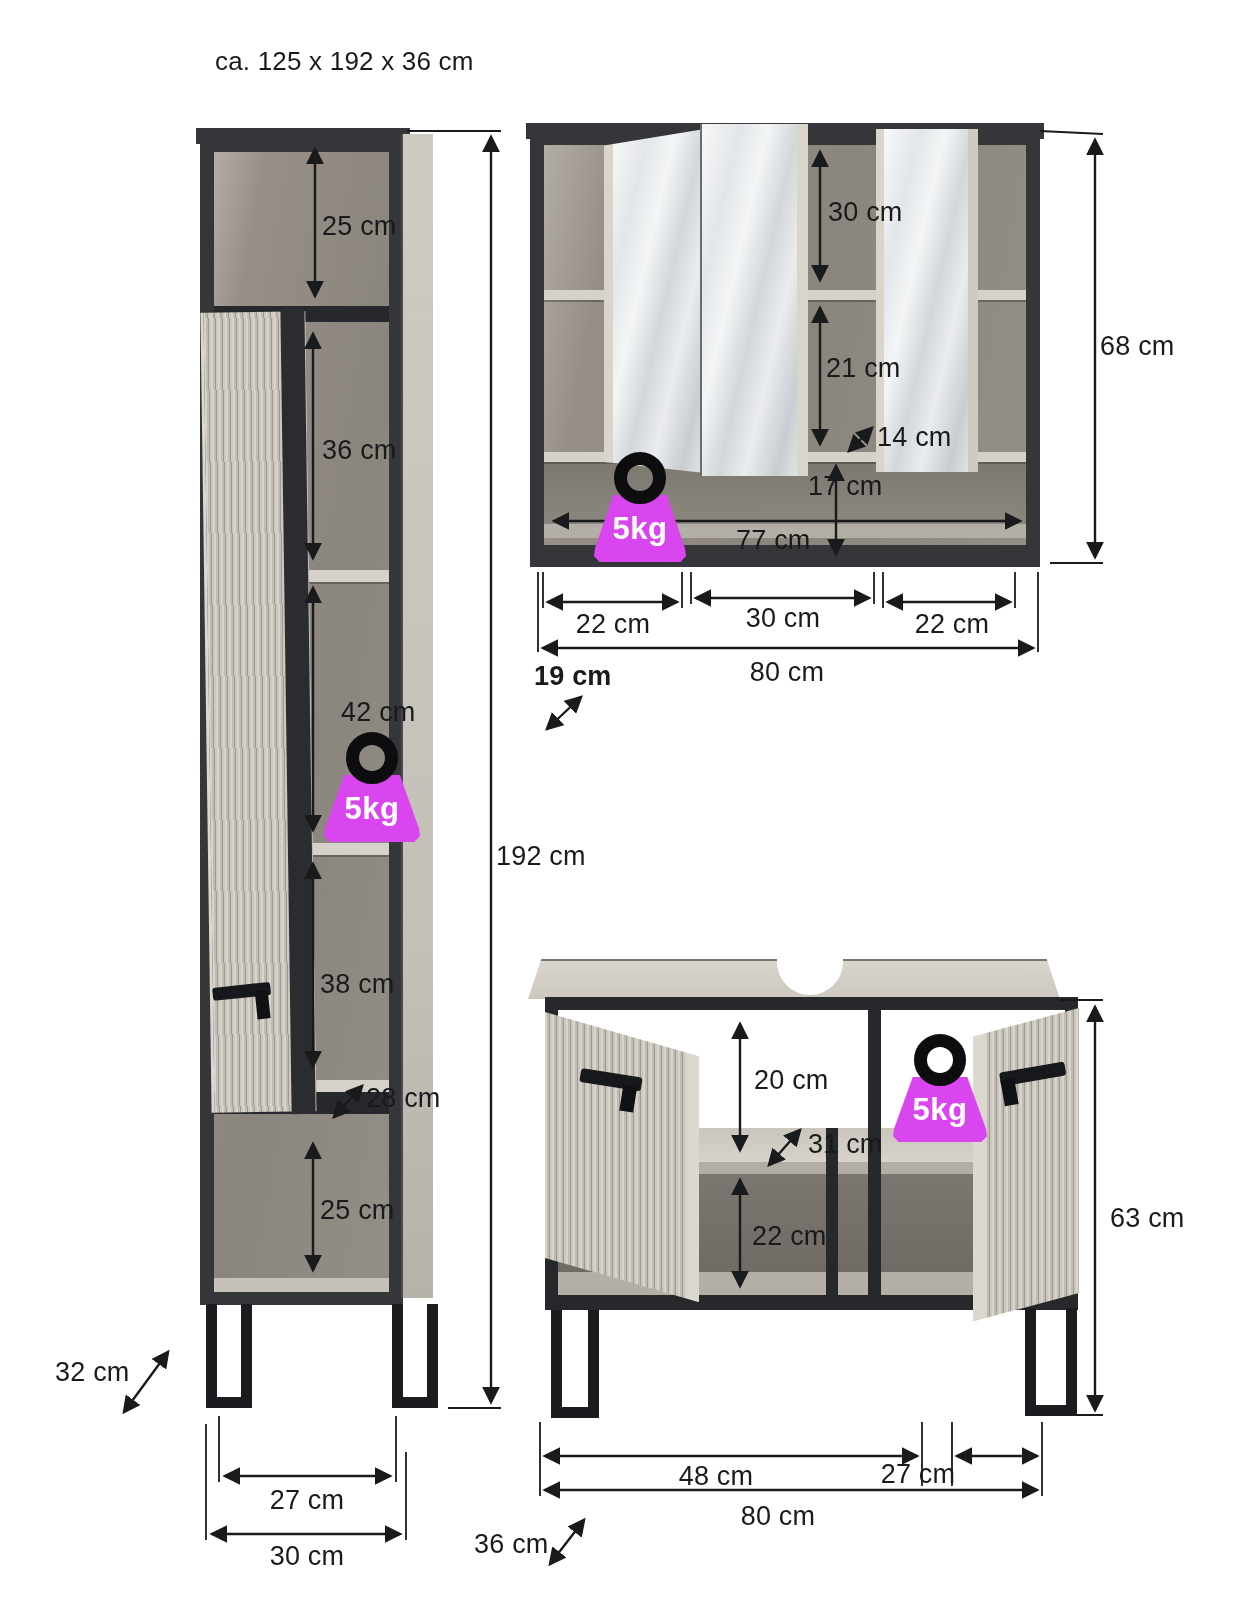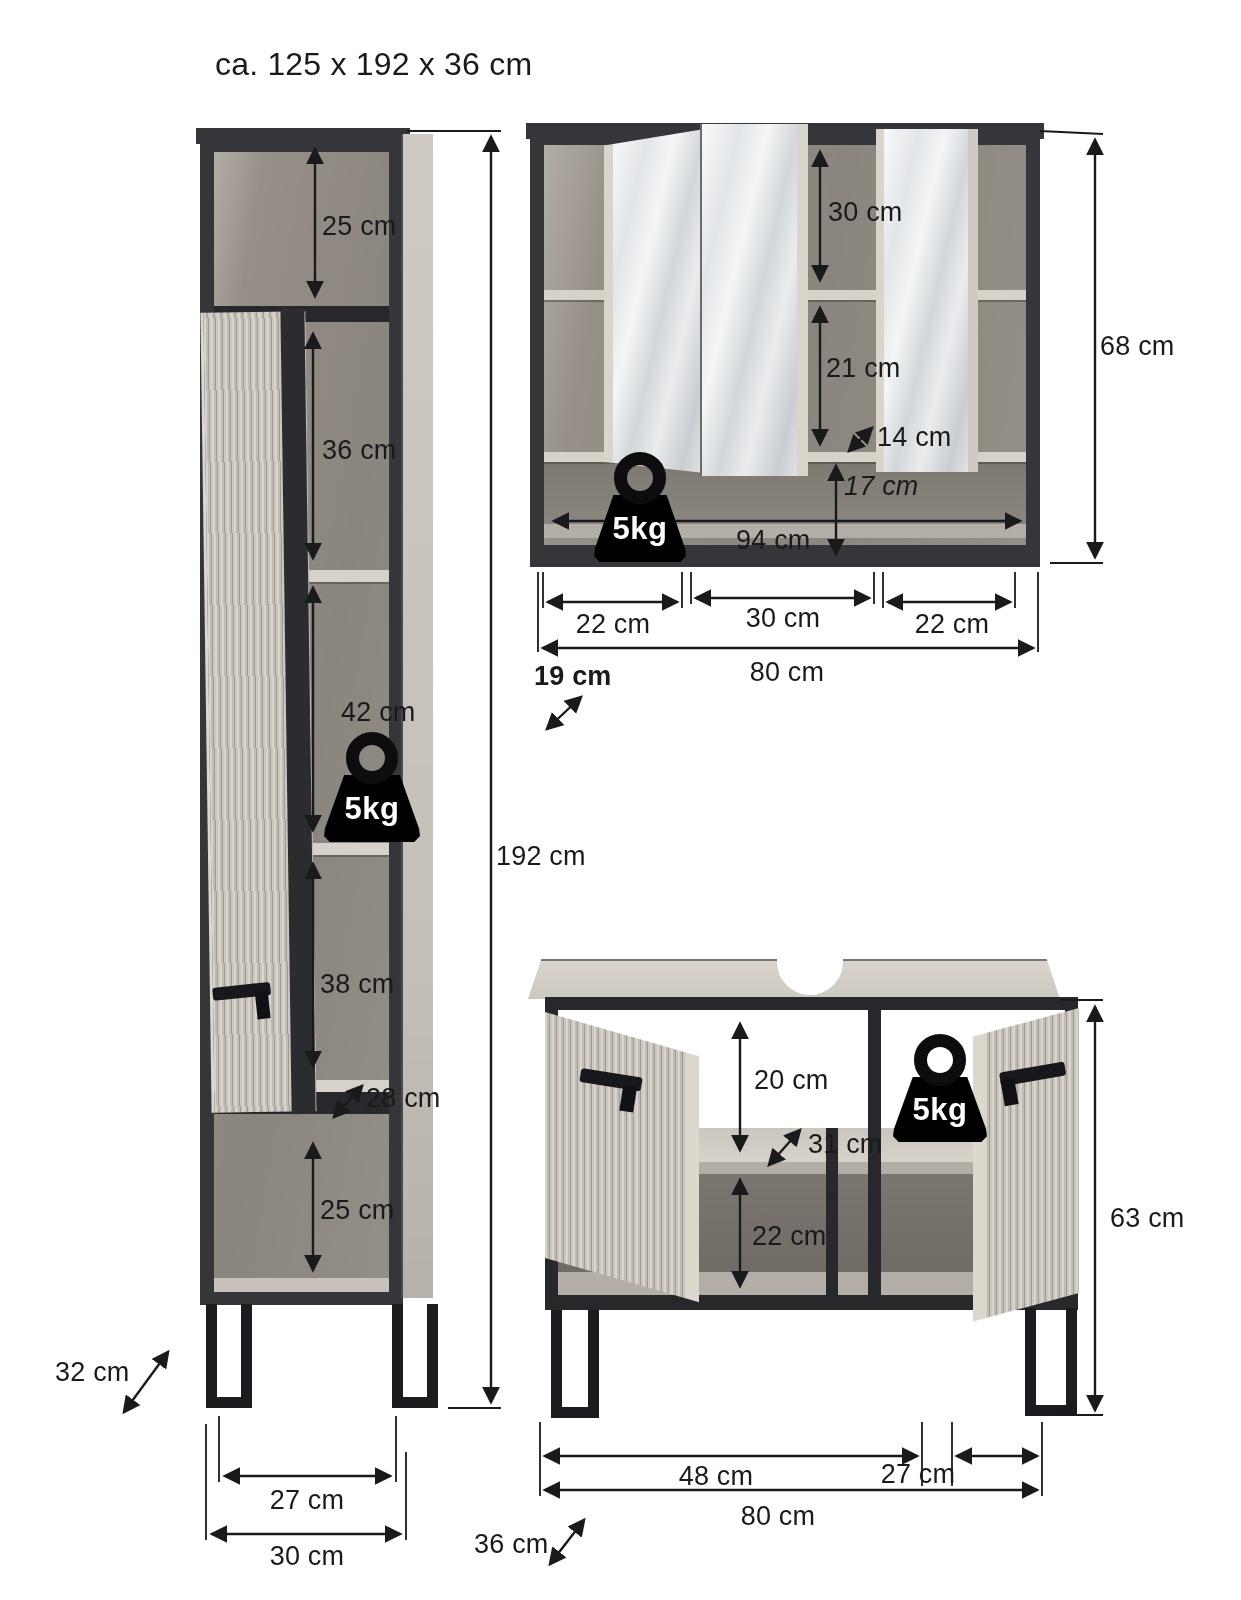--- a/index.html
+++ b/index.html
@@ -12,34 +12,34 @@
   .greige{background:#cbc7bf;}
   .inner{background:linear-gradient(100deg,#b2ada5 0px,#968f87 14%,#8a857d 55%,#938e86 100%);}
   .shelf{background:#d6d2ca;box-shadow:0 2px 0 rgba(60,58,54,.45);}
   .flute{background:repeating-linear-gradient(90deg,#d8d4cc 0 2px,#c0bbb3 2px 4px,#9f9a92 4px 5px,#ccc8c0 5px 7px);}
   .mirror{background:linear-gradient(103deg,#f7f8f9 0%,#e3e6e9 22%,#f3f5f6 38%,#d3d7da 55%,#eaecee 70%,#c9cdd1 88%,#e0e3e5 100%);}
   .legU{position:absolute;border:11px solid #1b1c1f;border-top:none;box-sizing:border-box;z-index:8;}
   .lbl{position:absolute;font-size:27px;color:#191a1c;letter-spacing:.2px;white-space:nowrap;z-index:26;line-height:1.05;}
   .lbl.c{transform:translateX(-50%);}
   .wt{position:absolute;z-index:30;display:flex;flex-direction:column;align-items:center;}
   .wt .ring{width:26px;height:26px;border:13px solid #0d0d0f;border-radius:50%;margin-bottom:-9px;position:relative;z-index:2;background:transparent;}
-  .wt .body{width:100%;flex:1;background:#000000;clip-path:polygon(21% 0,79% 0,99% 80%,100% 91%,94% 100%,6% 100%,0 91%,1% 80%);
+  .wt .body{width:100%;flex:1;background:#d946ef;clip-path:polygon(21% 0,79% 0,99% 80%,100% 91%,94% 100%,6% 100%,0 91%,1% 80%);
             display:flex;align-items:center;justify-content:center;}
   .wt .body span{color:#fff;font-weight:bold;font-size:31px;letter-spacing:.5px;}
   svg.dims{position:absolute;left:0;top:0;z-index:22;pointer-events:none;}
   .handle{position:absolute;z-index:9;}
   .handle .bar{position:absolute;background:#17181b;border-radius:3px;}
   .handle .stub{position:absolute;background:#101114;}
 </style>
 </head>
 <body>
 
 <div id="canvas">
 
-  <div class="lbl" style="left:215px;top:48px;font-size:32px;">ca. 125 x 192 x 36 cm</div>
+  <div class="lbl" style="left:215px;top:48px;font-size:26px;">ca. 125 x 192 x 36 cm</div>
 
   <div class="grp">
     <div class="abs dark" style="left:196px;top:128px;width:214px;height:16px;"></div>
     <div class="abs dark" style="left:200px;top:140px;width:203px;height:1165px;"></div>
     <div class="abs greige" style="left:401px;top:134px;width:30px;height:1164px;background:linear-gradient(180deg,#cfcbc3,#c4c0b8 70%,#b6b2aa);border-left:2px solid #4a4b4f;"></div>
     <div class="abs inner" style="left:214px;top:152px;width:175px;height:1140px;"></div>
     <div class="abs darker" style="left:214px;top:306px;width:175px;height:16px;"></div>
     <div class="abs shelf" style="left:214px;top:570px;width:175px;height:12px;"></div>
     <div class="abs shelf" style="left:214px;top:843px;width:175px;height:12px;"></div>
     <div class="abs shelf" style="left:214px;top:1080px;width:175px;height:12px;"></div>
@@ -197,22 +197,22 @@
   <div class="lbl" style="left:366px;top:1084px;">28 cm</div>
   <div class="lbl" style="left:320px;top:1196px;">25 cm</div>
   <div class="lbl" style="left:496px;top:842px;">192 cm</div>
   <div class="lbl" style="left:55px;top:1358px;">32 cm</div>
   <div class="lbl c" style="left:307px;top:1486px;">27 cm</div>
   <div class="lbl c" style="left:307px;top:1542px;">30 cm</div>
 
   <div class="lbl" style="left:828px;top:198px;">30 cm</div>
   <div class="lbl" style="left:826px;top:354px;text-align:right;">21 cm</div>
   <div class="lbl" style="left:877px;top:423px;">14 cm</div>
-  <div class="lbl" style="left:844px;top:472px;font-style:italic;">17 cm</div>
-  <div class="lbl" style="left:736px;top:526px;">94 cm</div>
+  <div class="lbl" style="left:808px;top:472px;">17 cm</div>
+  <div class="lbl" style="left:736px;top:526px;">77 cm</div>
   <div class="lbl" style="left:1100px;top:332px;">68 cm</div>
   <div class="lbl c" style="left:613px;top:610px;">22 cm</div>
   <div class="lbl c" style="left:783px;top:604px;">30 cm</div>
   <div class="lbl c" style="left:952px;top:610px;">22 cm</div>
   <div class="lbl c" style="left:787px;top:658px;">80 cm</div>
   <div class="lbl" style="left:534px;top:662px;font-weight:bold;">19 cm</div>
 
   <div class="lbl" style="left:754px;top:1066px;">20 cm</div>
   <div class="lbl" style="left:808px;top:1130px;z-index:31;">31 cm</div>
   <div class="lbl" style="left:752px;top:1222px;">22 cm</div>

